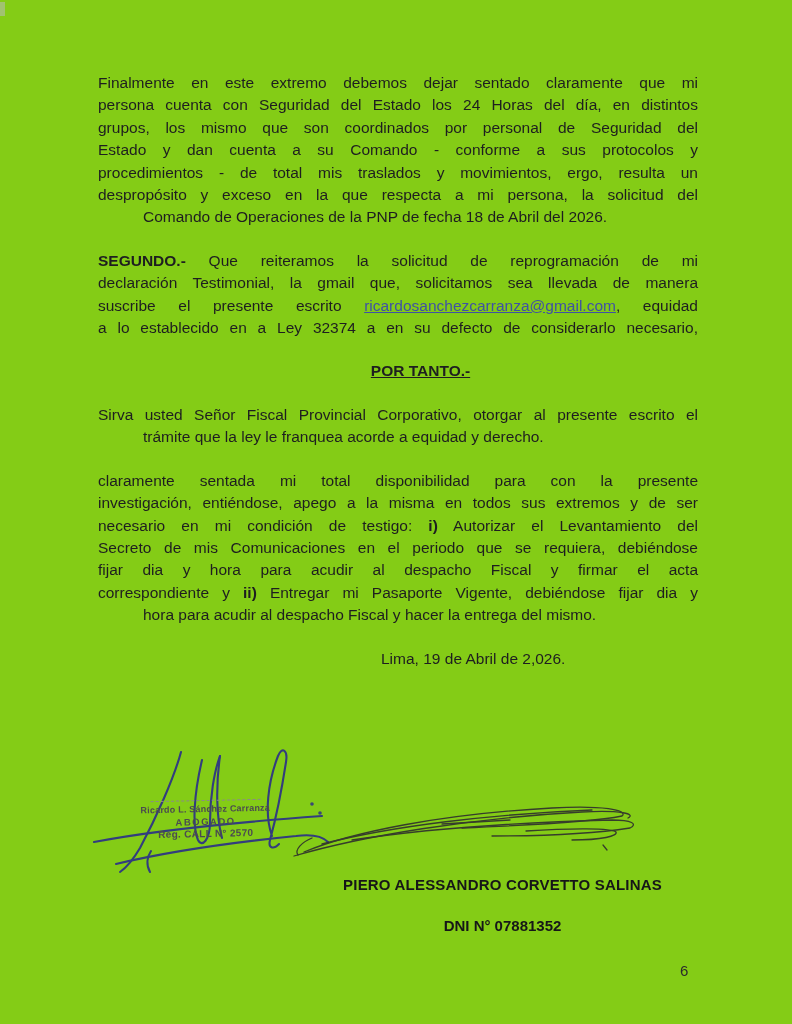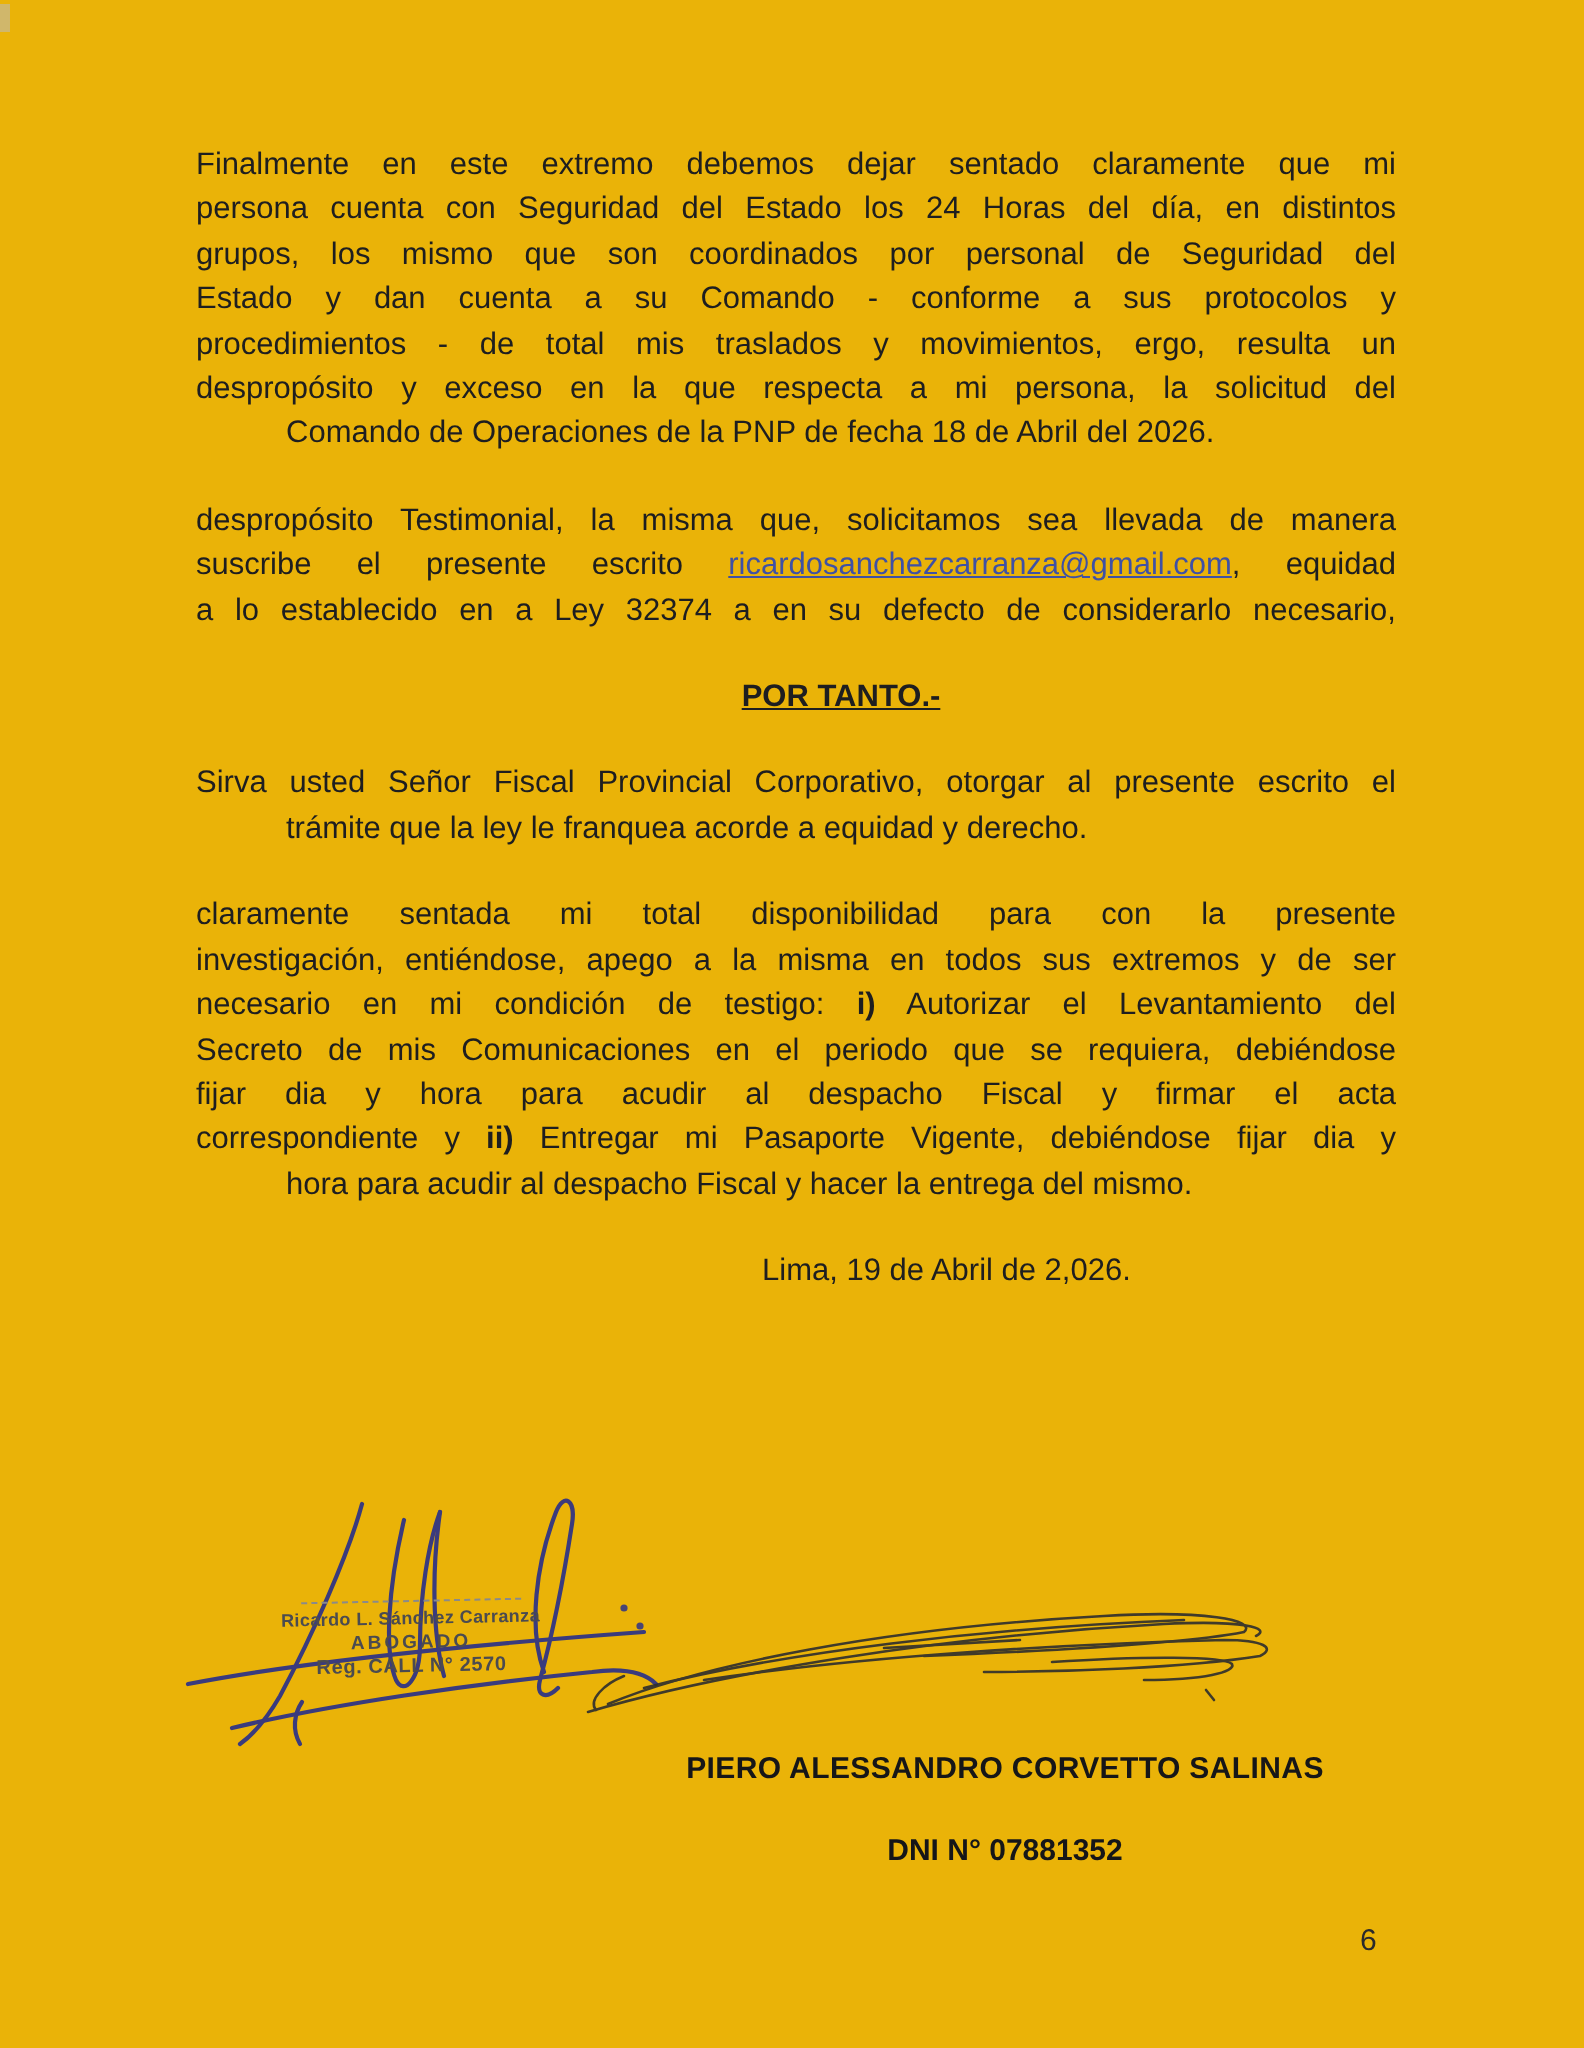--- a/index.html
+++ b/index.html
@@ -1,19 +1,19 @@
 <!DOCTYPE html>
 <html><head>
 <meta charset="utf-8">
 <style>
   html, body { margin:0; padding:0; background:#ffffff; }
   .page {
     position:relative;
     width:792px; height:1024px;
-    background:#eab308;
+    background:#84cc16;
     overflow:hidden;
     font-family:"Liberation Sans", sans-serif;
     color:#1e1e20;
   }
   .corner-mark {
     position:absolute; left:0; top:2px;
     width:5px; height:14px;
     background:#b9b9bd; opacity:.55;
   }
   .content {
@@ -72,21 +72,22 @@
         <div class="para">
           <div class="line"><span>Finalmente en este extremo debemos dejar sentado claramente que mi</span></div>
           <div class="line"><span>persona cuenta con Seguridad del Estado los 24 Horas del día, en distintos</span></div>
           <div class="line"><span>grupos, los mismo que son coordinados por personal de Seguridad del</span></div>
           <div class="line"><span>Estado y dan cuenta a su Comando - conforme a sus protocolos y</span></div>
           <div class="line"><span>procedimientos - de total mis traslados y movimientos, ergo, resulta un</span></div>
           <div class="line"><span>despropósito y exceso en la que respecta a mi persona, la solicitud del</span></div>
           <div class="line last"><span>Comando de Operaciones de la PNP de fecha 18 de Abril del 2026.</span></div>
         </div>
         <div class="para">
-          <div class="line"><span>despropósito Testimonial, la misma que, solicitamos sea llevada de manera</span></div>
+          <div class="line"><span class="b">SEGUNDO.-</span><span> Que reiteramos la solicitud de reprogramación de mi</span></div>
+          <div class="line"><span>declaración Testimonial, la gmail que, solicitamos sea llevada de manera</span></div>
           <div class="line"><span>suscribe el presente escrito </span><a class="email-link" href="#">ricardosanchezcarranza@gmail.com</a><span>, equidad</span></div>
           <div class="line"><span>a lo establecido en a Ley 32374 a en su defecto de considerarlo necesario,</span></div>
         </div>
         <div class="para center">
           <div class="line last"><span class="b u">POR TANTO.-</span></div>
         </div>
         <div class="para">
           <div class="line"><span>Sirva usted Señor Fiscal Provincial Corporativo, otorgar al presente escrito el</span></div>
           <div class="line last"><span>trámite que la ley le franquea acorde a equidad y derecho.</span></div>
         </div>

